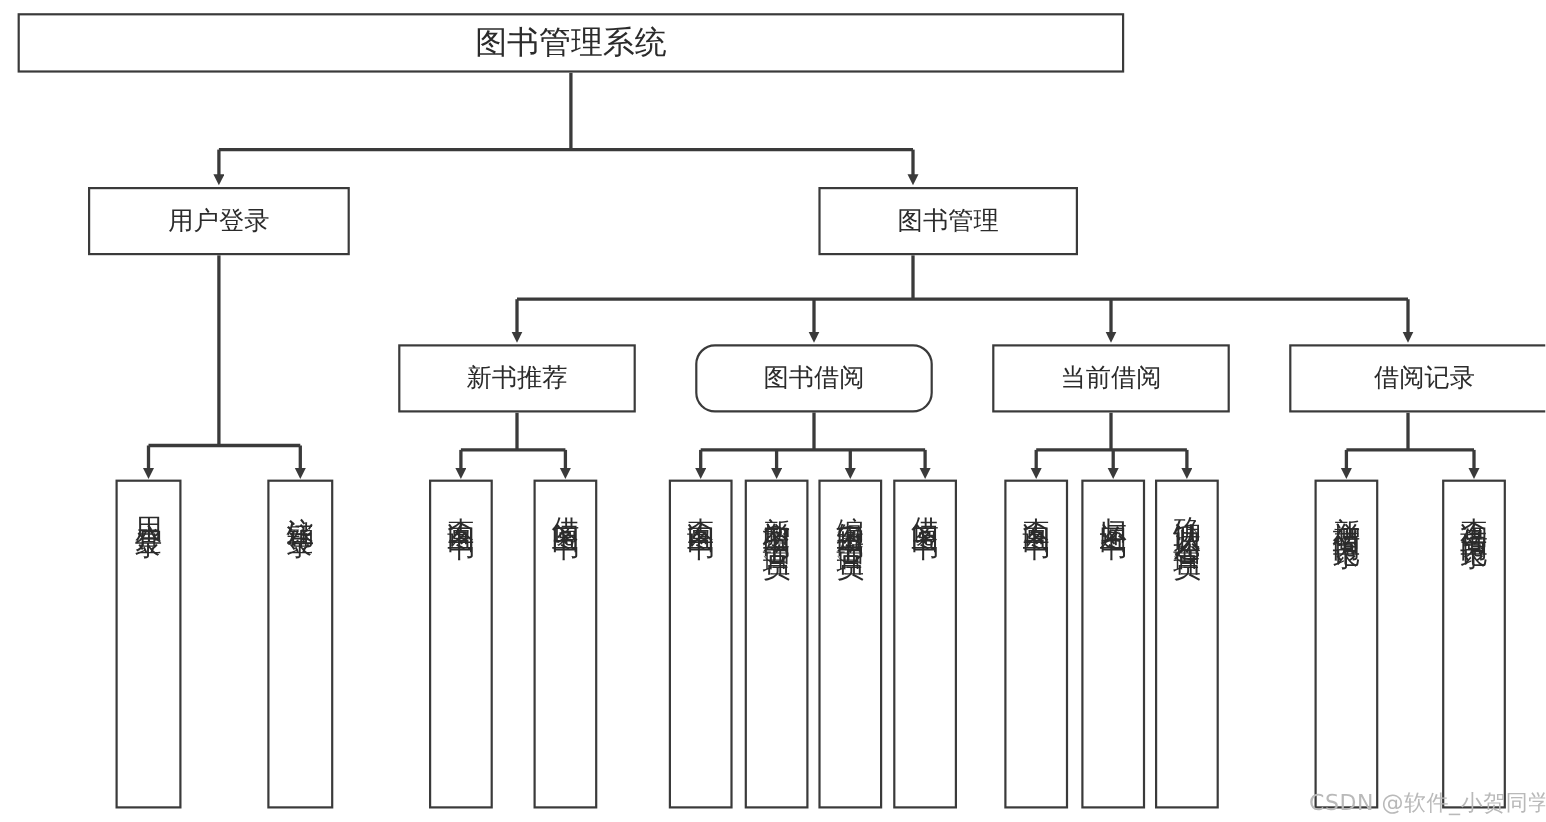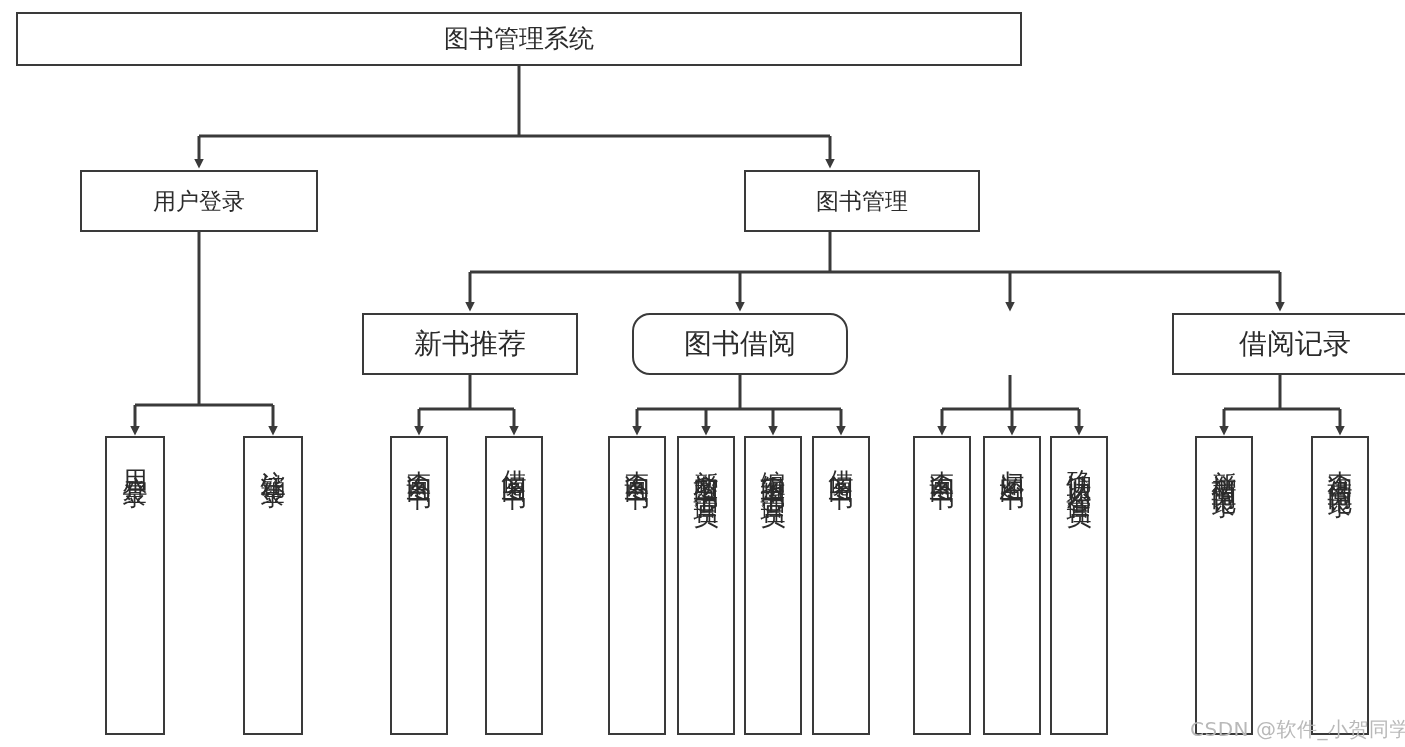--- a/index.html
+++ b/index.html
@@ -1,23 +1,23 @@
 <!DOCTYPE html>
 <html><head>
 <meta charset="utf-8">
 <style>
   html,body{margin:0;padding:0;background:#fff;}
   #stage{position:relative;width:1405px;height:747px;background:#ffffff;
          font-family:"DejaVu Sans","Liberation Sans",sans-serif;overflow:hidden;}
   .node{position:absolute;box-sizing:border-box;background:#ffffff;
         border:2px solid #3a3a3a;display:flex;align-items:center;justify-content:center;}
   .node .label{color:#2b2b2b;text-align:center;line-height:1.15;}
-  .node.root .label{font-size:25px;}
+  .node.root .label{font-size:29px;}
   .node.l2 .label{font-size:23px;}
-  .node.l3 .label{font-size:28px;}
+  .node.l3 .label{font-size:23px;}
   .node.leaf{align-items:flex-start;padding-top:12px;}
   .node.leaf .label{font-size:25px;writing-mode:vertical-rl;text-orientation:upright;
         letter-spacing:5px;line-height:1.0;white-space:nowrap;}
   svg.edges{position:absolute;left:0;top:0;width:1405px;height:747px;overflow:visible;}
   .wm{position:absolute;color:#b9b9b9;font-size:20px;letter-spacing:0.5px;
       white-space:nowrap;pointer-events:none;}
 </style>
 </head>
 <body>
 
@@ -83,20 +83,23 @@
   <div class="node l2" style="left: 744px; top: 170px; width: 236px; height: 62px; border-color: rgb(58, 58, 58);">
     <span class="label" style="color: rgb(43, 43, 43);">图书管理</span>
   </div>
 
   <div class="node l3" style="left: 362px; top: 313px; width: 216px; height: 62px; border-color: rgb(58, 58, 58);">
     <span class="label" style="color: rgb(43, 43, 43);">新书推荐</span>
   </div>
   <div class="node l3" style="left: 632px; top: 313px; width: 216px; height: 62px; border-color: rgb(58, 58, 58); border-radius: 18px;">
     <span class="label" style="color: rgb(43, 43, 43);">图书借阅</span>
   </div>
+  <div class="node l3" style="left: 902px; top: 313px; width: 216px; height: 62px; border-color: rgb(58, 58, 58);">
+    <span class="label" style="color: rgb(43, 43, 43);">当前借阅</span>
+  </div>
   <div class="node l3" style="left: 1172px; top: 313px; width: 246px; height: 62px; border-color: rgb(58, 58, 58);">
     <span class="label" style="color: rgb(43, 43, 43);">借阅记录</span>
   </div>
 
   <div class="node leaf" style="left: 105px; top: 436px; width: 60px; height: 299px; border-color: rgb(58, 58, 58);">
     <span class="label" style="color: rgb(43, 43, 43);">用户登录</span>
   </div>
   <div class="node leaf" style="left: 243px; top: 436px; width: 60px; height: 299px; border-color: rgb(58, 58, 58);">
     <span class="label" style="color: rgb(43, 43, 43);">注销登录</span>
   </div>

